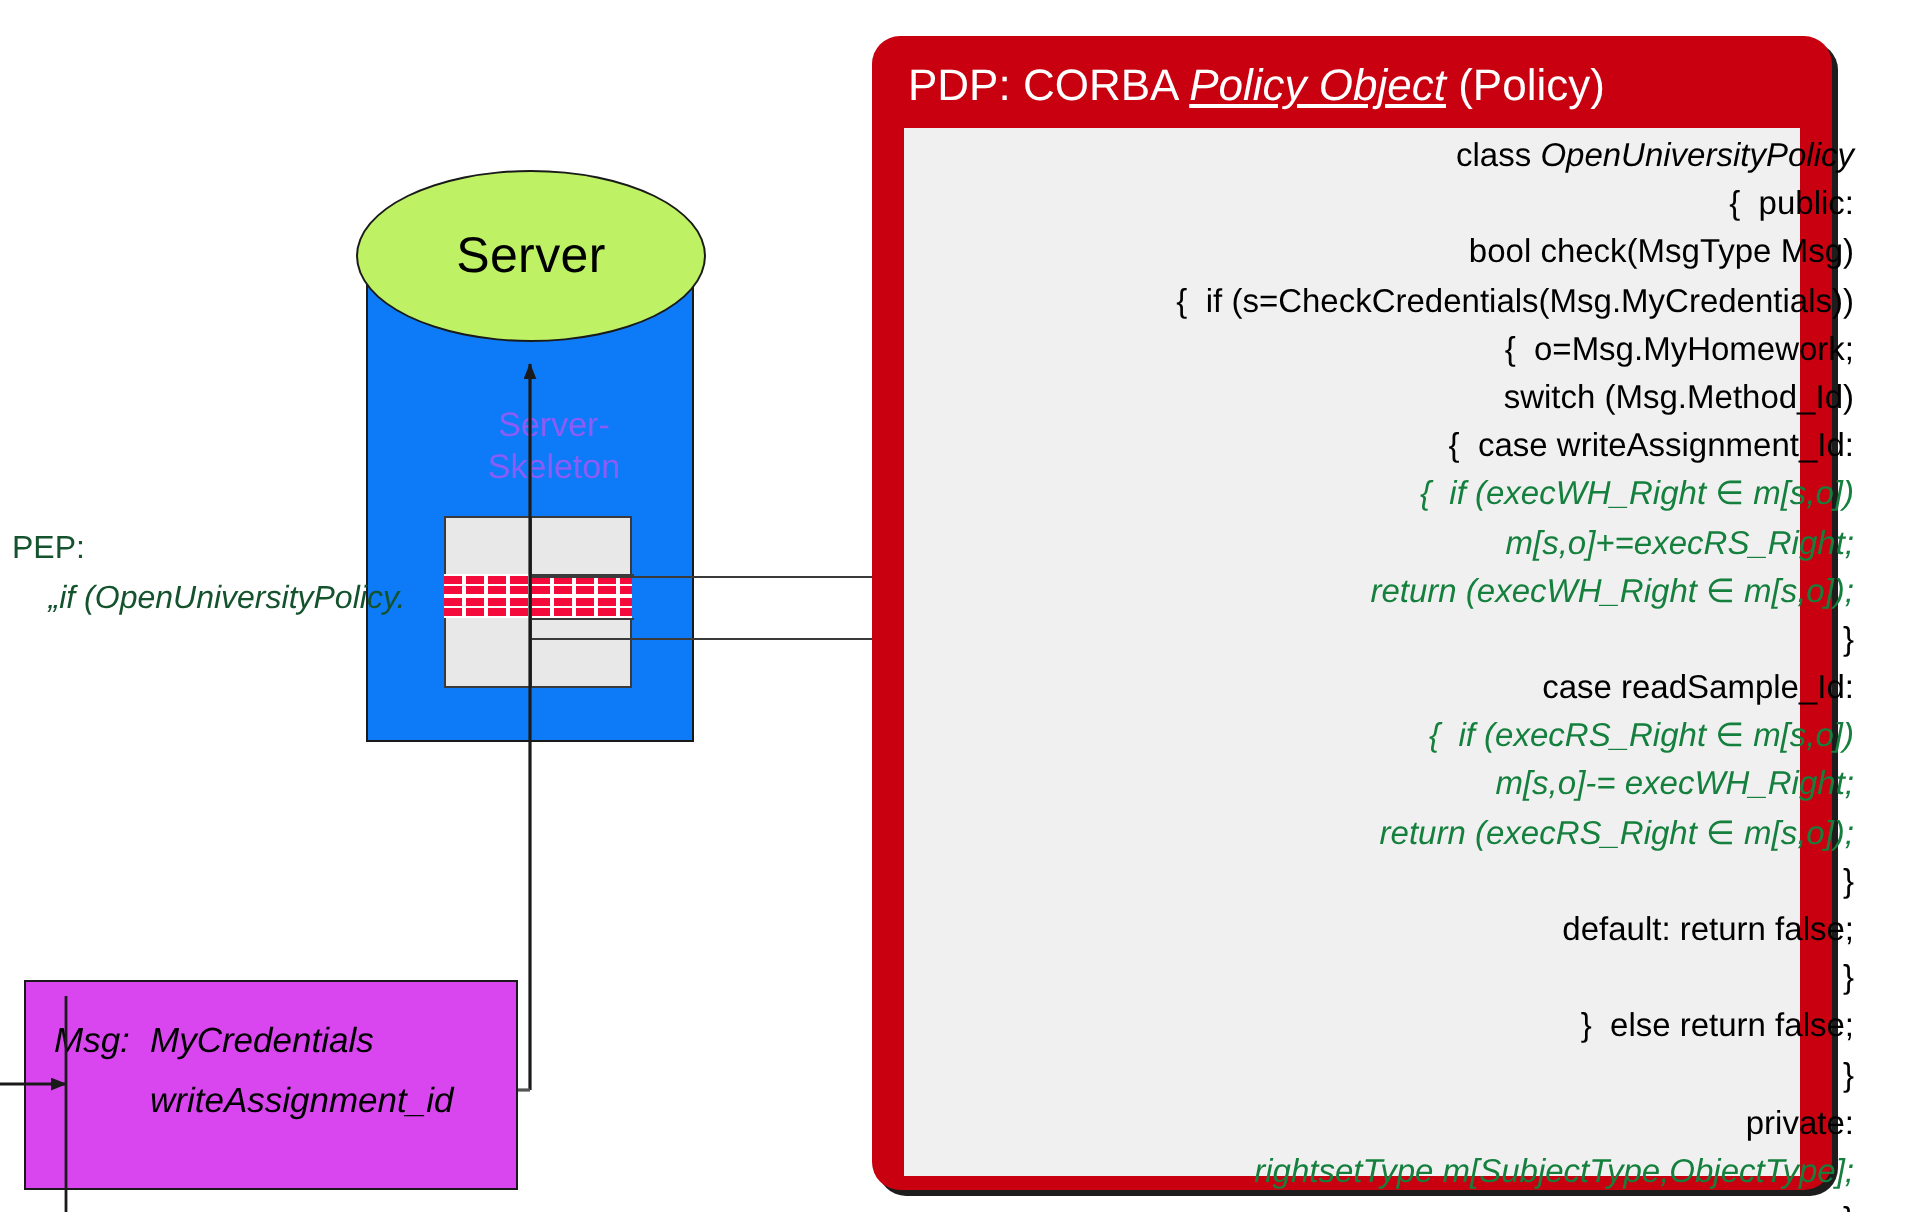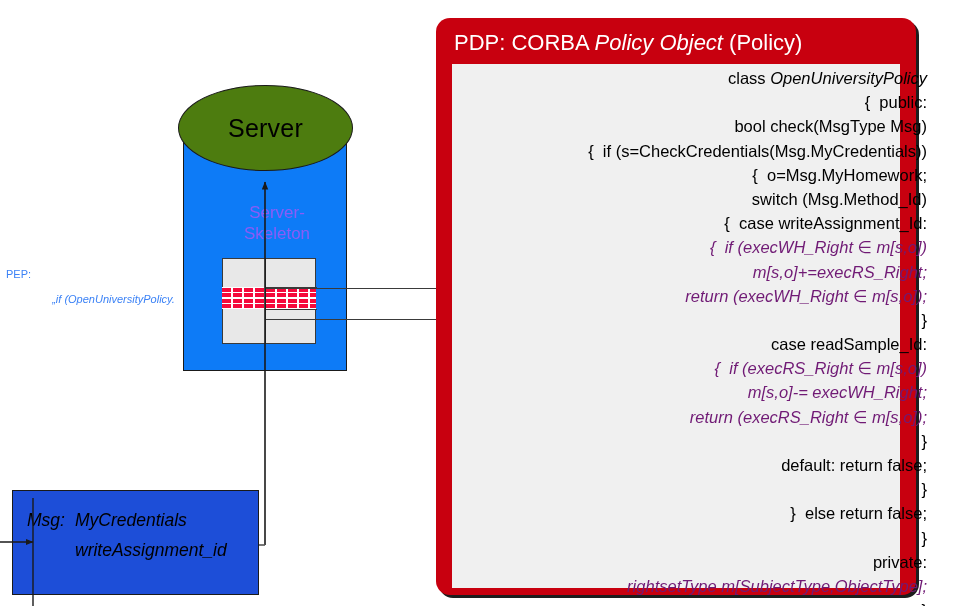--- a/index.html
+++ b/index.html
@@ -7,21 +7,21 @@
        font-family:"Liberation Sans","DejaVu Sans",sans-serif;}
   #stage{position:relative;width:953px;height:606px;background:#ffffff;}
 
   
   .server-body{
     position:absolute;left:183px;top:127px;width:164px;height:244px;
     background:#0d7bf7;border:1px solid #1a1a1a;box-sizing:border-box;
   }
   .server-ellipse{
     position:absolute;left:178px;top:85px;width:175px;height:86px;
-    background:#4d7c0f;border:1px solid #1a1a1a;border-radius:50%;
+    background:#bef264;border:1px solid #1a1a1a;border-radius:50%;
     box-sizing:border-box;
     display:flex;align-items:center;justify-content:center;
     font-size:25px;color:#000;letter-spacing:.2px;
   }
   .skeleton-label{
     position:absolute;left:183px;top:202px;width:188px;
     text-align:center;color:#8b5cf6;font-size:17px;line-height:21px;
   }
   .brick-box{
     position:absolute;left:222px;top:258px;width:94px;height:86px;
@@ -57,54 +57,54 @@
     box-sizing:border-box;background:transparent;
   }
 
   .connector{
     position:absolute;left:265px;top:288px;width:213px;height:32px;
     border:1px solid #3a3a3a;box-sizing:border-box;background:transparent;
   }
 
   .msg-box{
     position:absolute;left:12px;top:490px;width:247px;height:105px;
-    border:1px solid #1a1a1a;box-sizing:border-box;background:#1d4ed8;
+    border:1px solid #1a1a1a;box-sizing:border-box;background:#d946ef;
     padding:14px 0 0 14px;
     font-style:italic;font-size:17.5px;line-height:30px;color:#000;
   }
   .msg-box .lbl{display:inline-block;width:48px;}
   .msg-box .ind{display:inline-block;width:48px;}
 
   .pep-block{
     position:absolute;left:6px;top:262px;width:215px;
-    font-size:11px;line-height:25px;color:#3b82f6;
+    font-size:16px;line-height:25px;color:#14532d;
   }
   .pep-block .ital{font-style:italic;text-align:center;}
 
   
   .pdp-panel{
     position:absolute;left:436px;top:18px;width:480px;height:577px;
     background:#c8000f;border-radius:14px;
     box-shadow:3px 3px 0 0 #1d1d1d;
   }
   .pdp-title{
     position:absolute;left:454px;top:30px;width:450px;
     color:#ffffff;font-size:22px;white-space:nowrap;
   }
-  .pdp-title .it{font-style:italic;}
+  .pdp-title .it{font-style:italic;text-decoration:underline;}
   .code-card{
     position:absolute;left:452px;top:64px;width:448px;height:524px;
     background:#f0f0f0;
   }
   .code{
     position:absolute;left:457px;top:66px;width:470px;
     font-size:16.5px;line-height:24.2px;color:#000;white-space:pre;
   }
   .code .ln{display:block;height:24.2px;text-align:right;}
-  .code .blue{color:#701a75;font-style:italic;}
+  .code .blue{color:#15803d;font-style:italic;}
   .code .it{font-style:italic;}
 
   
   svg.overlay{position:absolute;left:0;top:0;width:953px;height:606px;
               pointer-events:none;}
 </style>
 </head>
 <body>
 
 <div id="stage">

